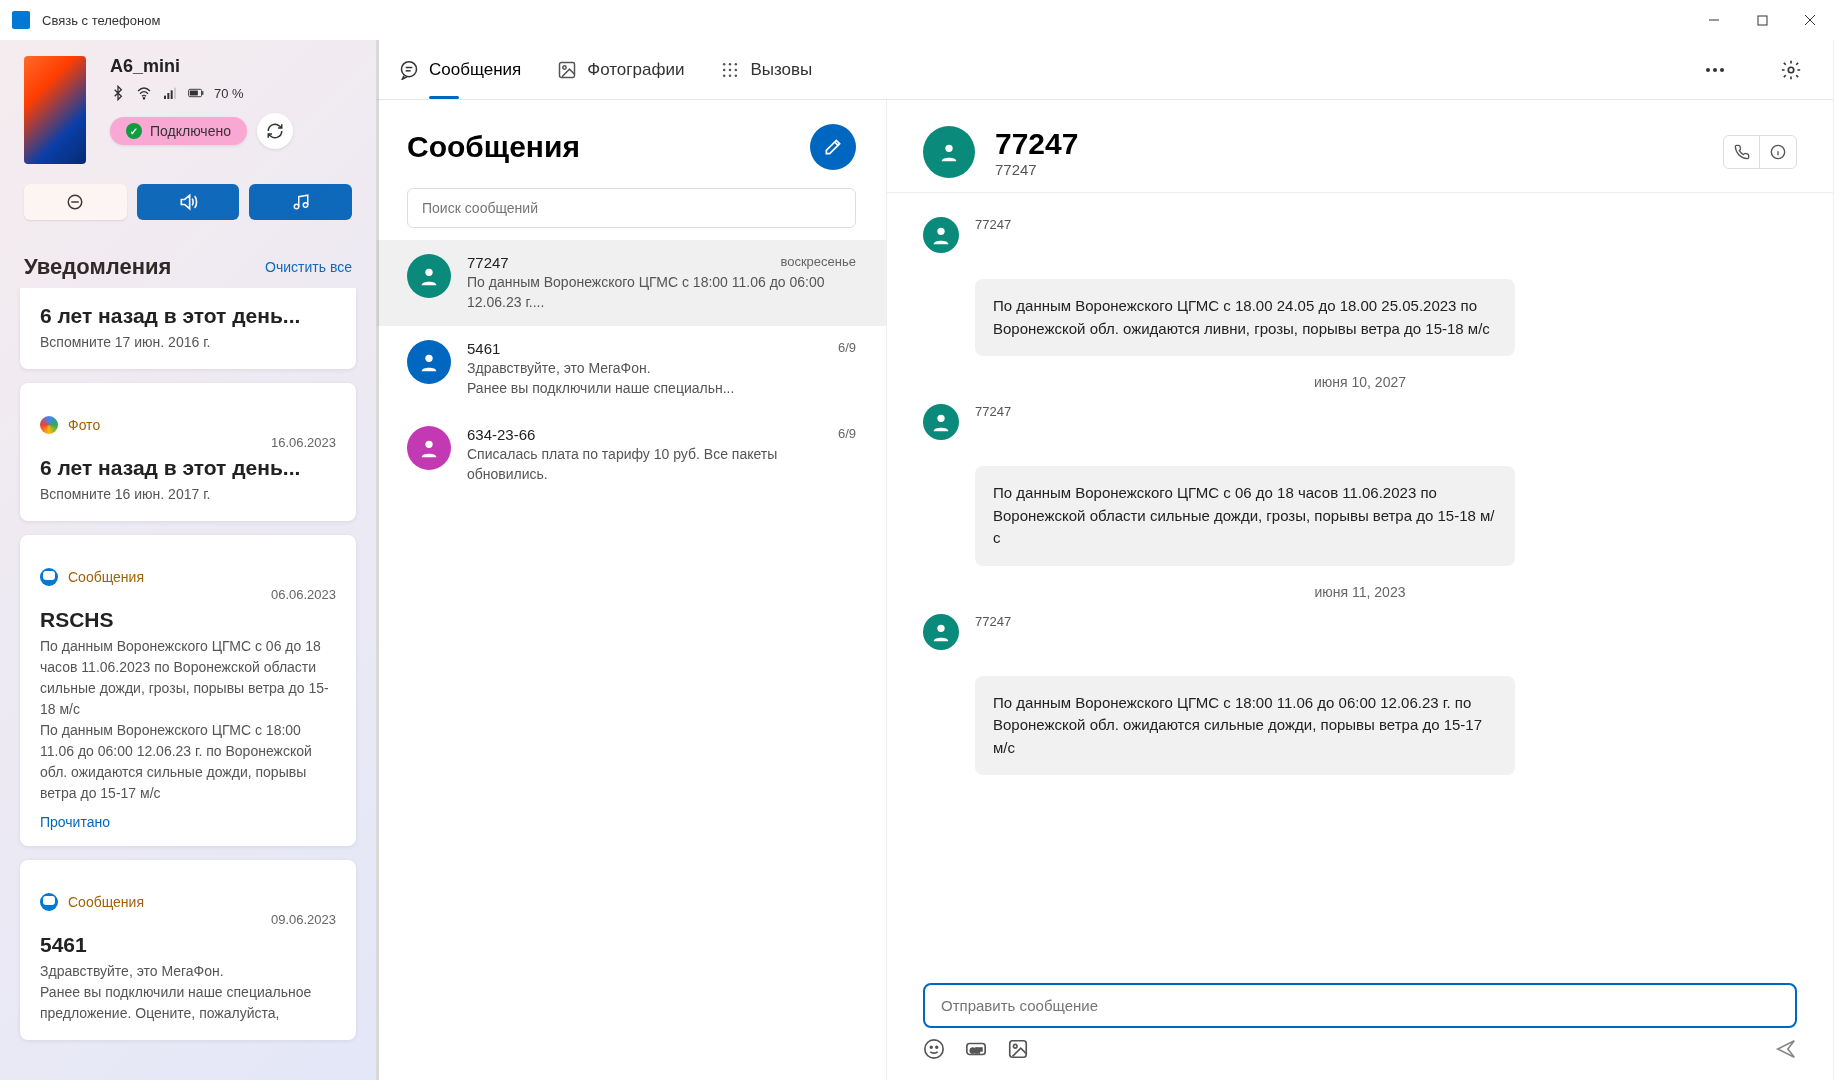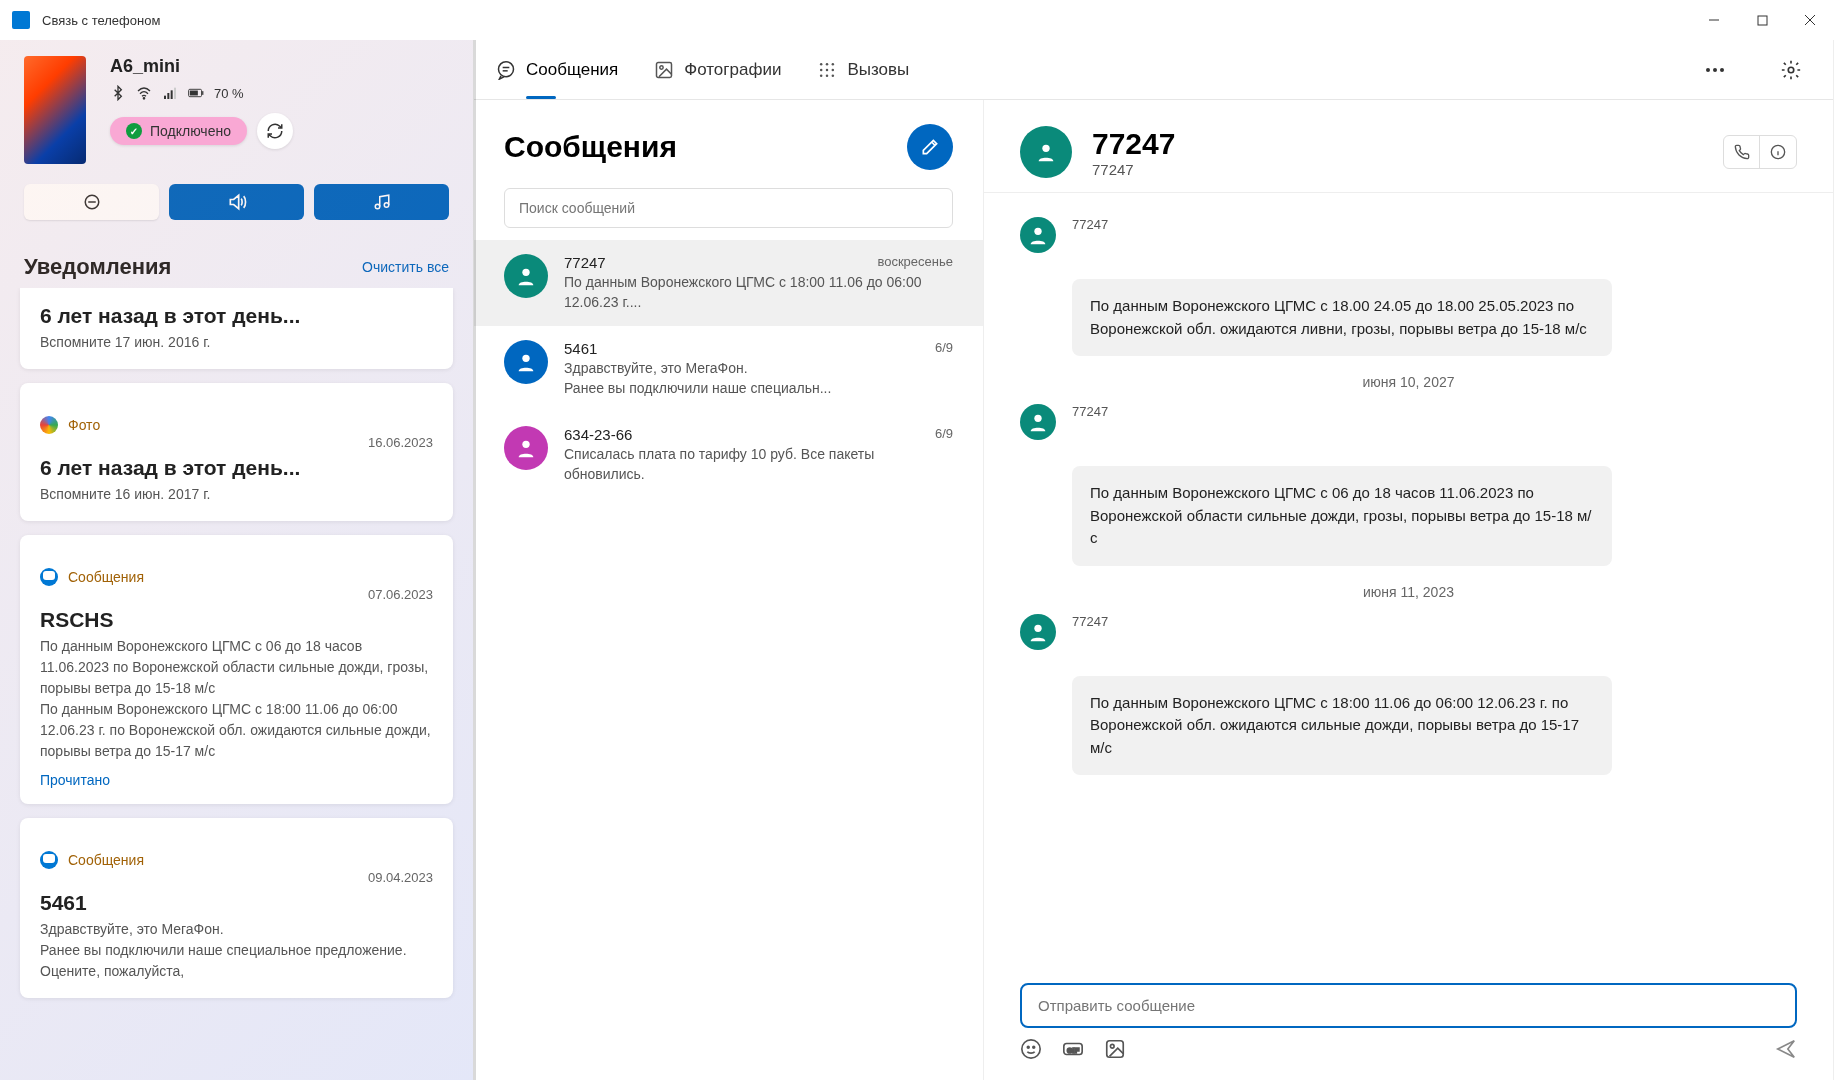--- a/index.html
+++ b/index.html
@@ -6,21 +6,21 @@
 body { background: #fff; width: 1834px; height: 1080px; overflow: hidden; display: flex; flex-direction: column; }
 
 .titlebar { height: 40px; display: flex; align-items: center; padding: 0 0 0 12px; }
 .titlebar-icon { width: 18px; height: 18px; background: #0078d4; border-radius: 2px; margin-right: 12px; }
 .titlebar-text { font-size: 13px; color: #333; }
 .titlebar-controls { margin-left: auto; display: flex; }
 .titlebar-btn { width: 48px; height: 40px; display: flex; align-items: center; justify-content: center; font-size: 13px; color: #555; }
 
 .body-row { display: flex; flex: 1; overflow: hidden; }
 
-.left-col { width: 473px; background: #f4f4fc; display: flex; flex-direction: column; overflow: hidden; position: relative; }
+.left-col { width: 376px; background: #f4f4fc; display: flex; flex-direction: column; overflow: hidden; position: relative; }
 .left-col::before { content:""; position:absolute; inset:0; background: linear-gradient(135deg, rgba(255,140,80,0.08), rgba(40,80,200,0.08)); pointer-events:none; }
 
 .device-block { display: flex; padding: 16px 24px; gap: 24px; position: relative; }
 .phone-thumb { width: 62px; height: 108px; border-radius: 4px; background: linear-gradient(135deg,#ff6a2b 0%, #ff3d00 30%, #0a3fa8 70%, #062a72 100%); }
 .device-info { flex: 1; }
 .device-name { font-weight: 600; font-size: 18px; color: #222; margin-bottom: 8px; }
 .status-icons { display: flex; align-items: center; gap: 10px; font-size: 13px; color: #333; margin-bottom: 12px; }
 .status-icons svg { width: 16px; height: 16px; }
 .connected-row { display: flex; align-items: center; gap: 10px; }
 .connected-pill { display: flex; align-items: center; gap: 8px; background: #f9a8d4; border-radius: 20px; padding: 6px 16px; font-size: 14px; color: #333; box-shadow: 0 1px 3px rgba(0,0,0,0.1); }
@@ -220,33 +220,33 @@
         <span class="card-date">16.06.2023</span>
       </div>
       <div class="card-title">6 лет назад в этот день...</div>
       <div class="card-sub">Вспомните 16 июн. 2017 г.</div>
     </div>
 
     <div class="card">
       <div class="card-head">
         <span class="app-icon msg"></span>
         <span class="card-app">Сообщения</span>
-        <span class="card-date">07.06.2023</span>
+        <span class="card-date">06.06.2023</span>
       </div>
       <div class="card-title">RSCHS</div>
       <div class="card-sub" style="white-space:pre-line">По данным Воронежского ЦГМС с 06 до 18 часов 11.06.2023 по Воронежской области сильные дожди, грозы, порывы ветра до 15-18 м/с
 По данным Воронежского ЦГМС с 18:00 11.06 до 06:00 12.06.23 г. по Воронежской обл. ожидаются сильные дожди, порывы ветра до 15-17 м/с</div>
       <span class="card-link">Прочитано</span>
     </div>
 
     <div class="card">
       <div class="card-head">
         <span class="app-icon msg"></span>
         <span class="card-app">Сообщения</span>
-        <span class="card-date">09.04.2023</span>
+        <span class="card-date">09.06.2023</span>
       </div>
       <div class="card-title">5461</div>
       <div class="card-sub" style="white-space:pre-line">Здравствуйте, это МегаФон.
 Ранее вы подключили наше специальное предложение. Оцените, пожалуйста,</div>
     </div>
   </div>
 </div>
 
 <div class="divider-vert"></div>
 

